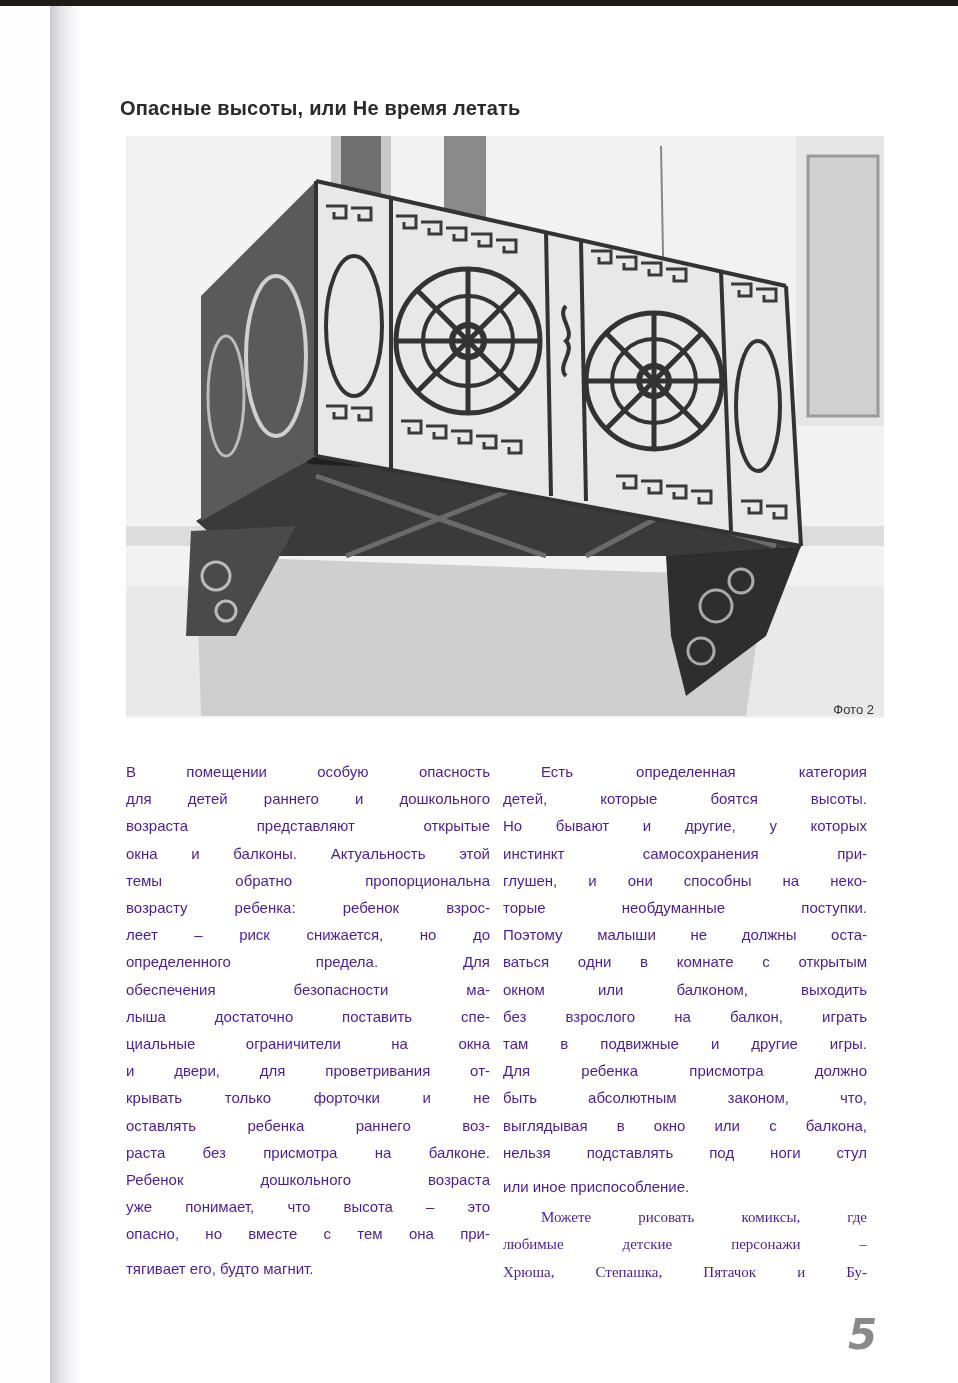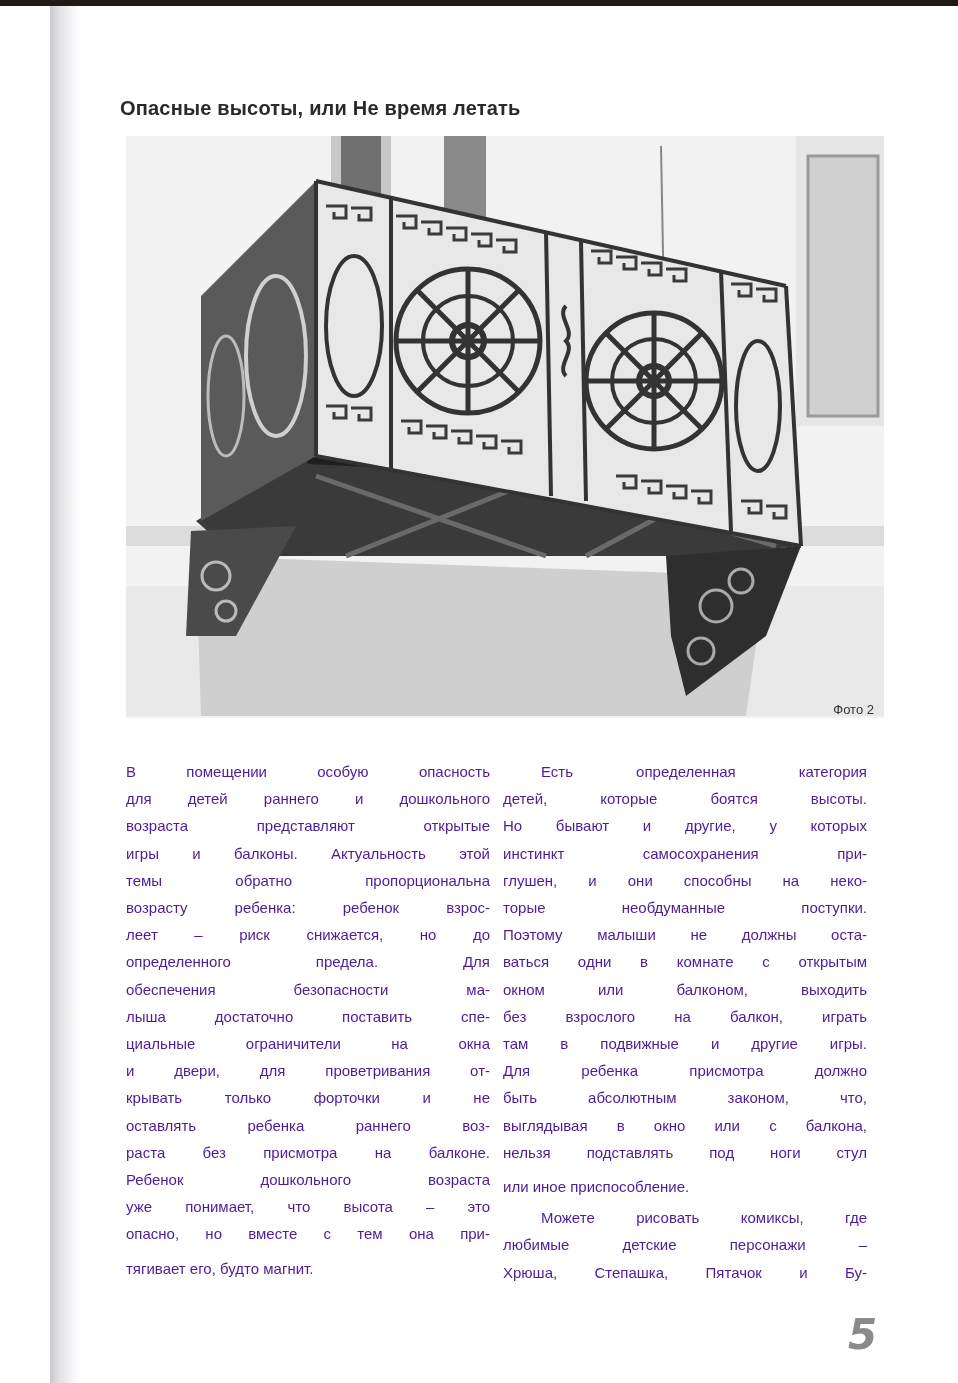--- a/index.html
+++ b/index.html
@@ -30,21 +30,21 @@
     }
     .col {
       position: absolute; top: 758px; width: 364px;
       font-size: 15px; line-height: 27.2px; color: #4c1d95;
       text-align: justify;
     }
     .col-left { left: 126px; }
     .col-right { left: 503px; }
     .col p { margin: 0; }
     .col .indent { text-indent: 38px; }
-    .col .gap { margin-top: 4px; }
+    .col .gap { margin-top: 4px; font-family: Liberation Serif, serif; }
     .line { display: block; text-align: justify; text-align-last: justify; white-space: nowrap; }
     .line.last { text-align-last: left; margin-top: 7px; }
     .page-number {
       position: absolute; left: 848px; top: 1310px; font-size: 42px; font-weight: bold;
       font-style: italic; color: #8a8a8a; font-family: "DejaVu Sans", sans-serif;
     }
   </style>
 </head>
 <body>
 
@@ -123,21 +123,21 @@
     </g>
   </svg>
 </div>
 <div class="caption">Фото 2</div>
 
 <div class="col col-left">
   <p>
     <span class="line">В помещении особую опасность</span>
     <span class="line">для детей раннего и дошкольного</span>
     <span class="line">возраста представляют открытые</span>
-    <span class="line">игры и балконы. Актуальность этой</span>
+    <span class="line">окна и балконы. Актуальность этой</span>
     <span class="line">темы обратно пропорциональна</span>
     <span class="line">возрасту ребенка: ребенок взрос-</span>
     <span class="line">леет – риск снижается, но до</span>
     <span class="line">определенного предела. Для</span>
     <span class="line">обеспечения безопасности ма-</span>
     <span class="line">лыша достаточно поставить спе-</span>
     <span class="line">циальные ограничители на окна</span>
     <span class="line">и двери, для проветривания от-</span>
     <span class="line">крывать только форточки и не</span>
     <span class="line">оставлять ребенка раннего воз-</span>

